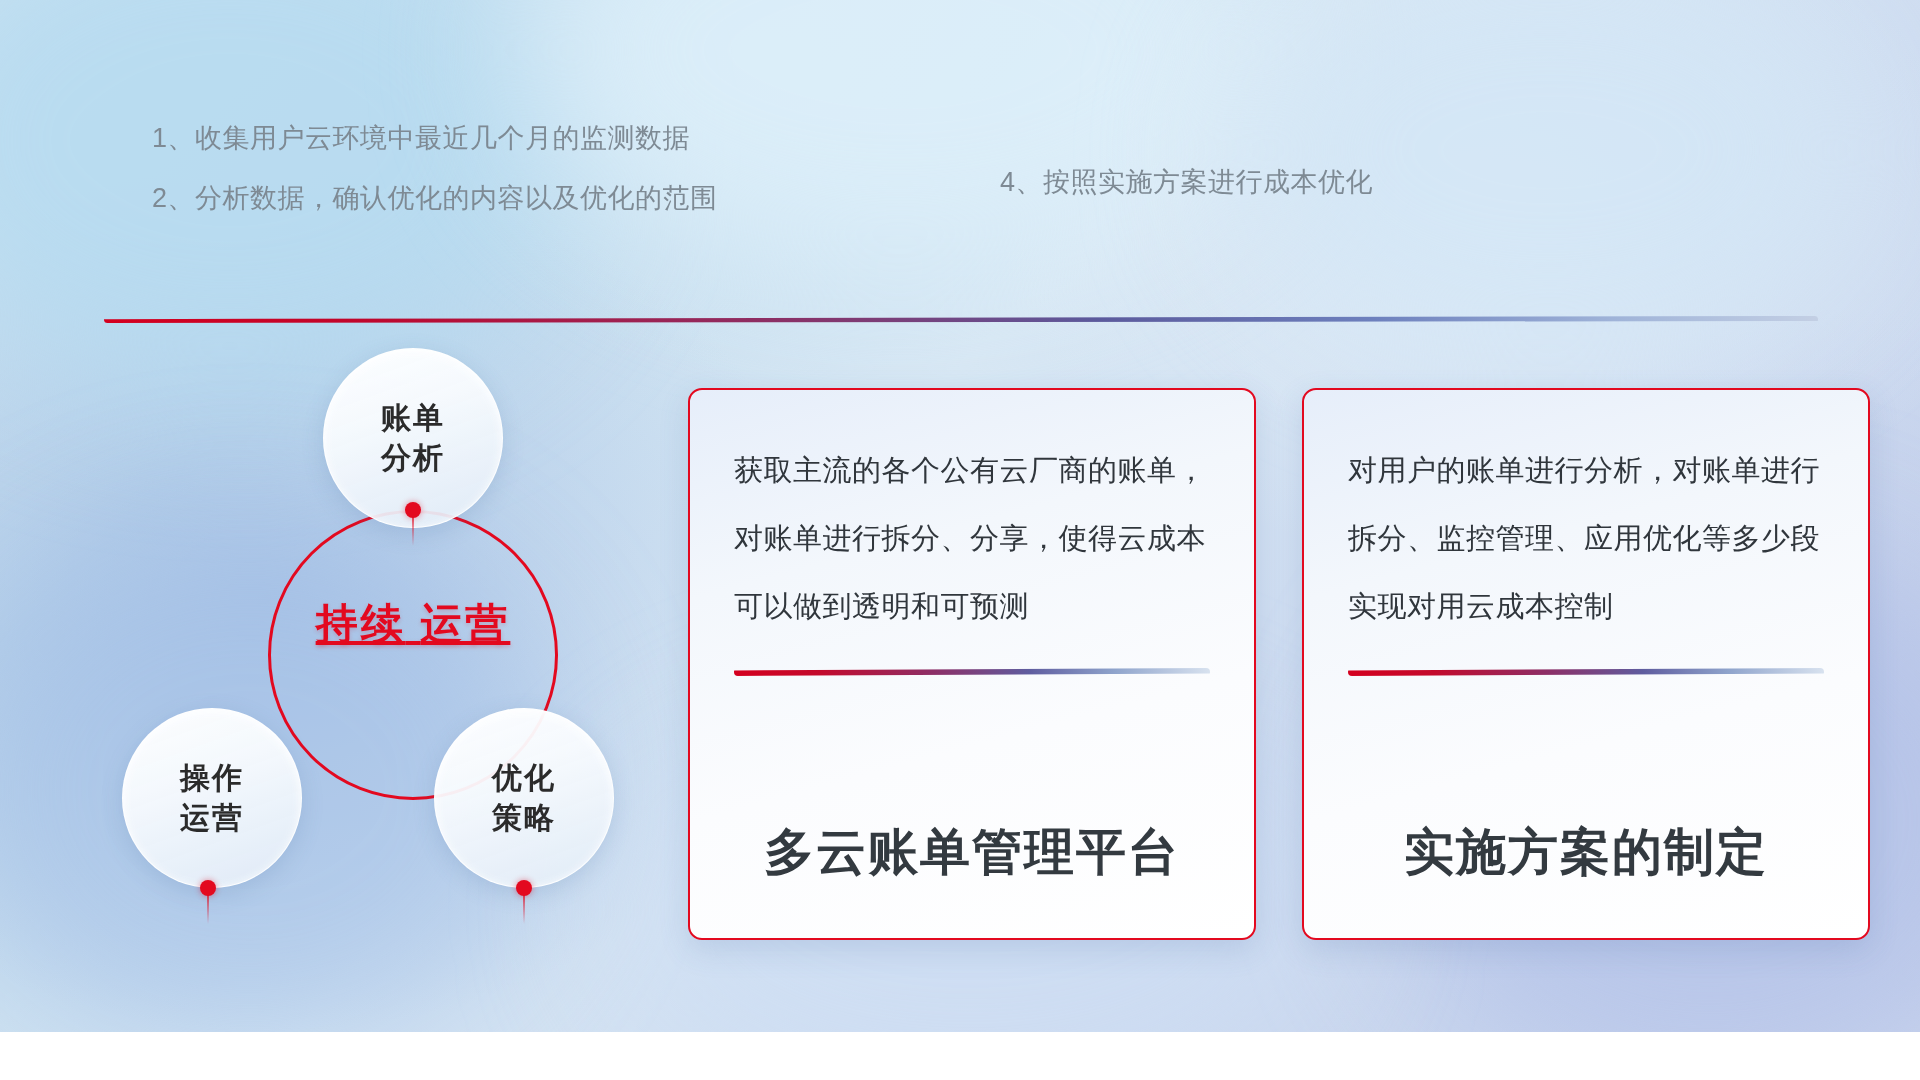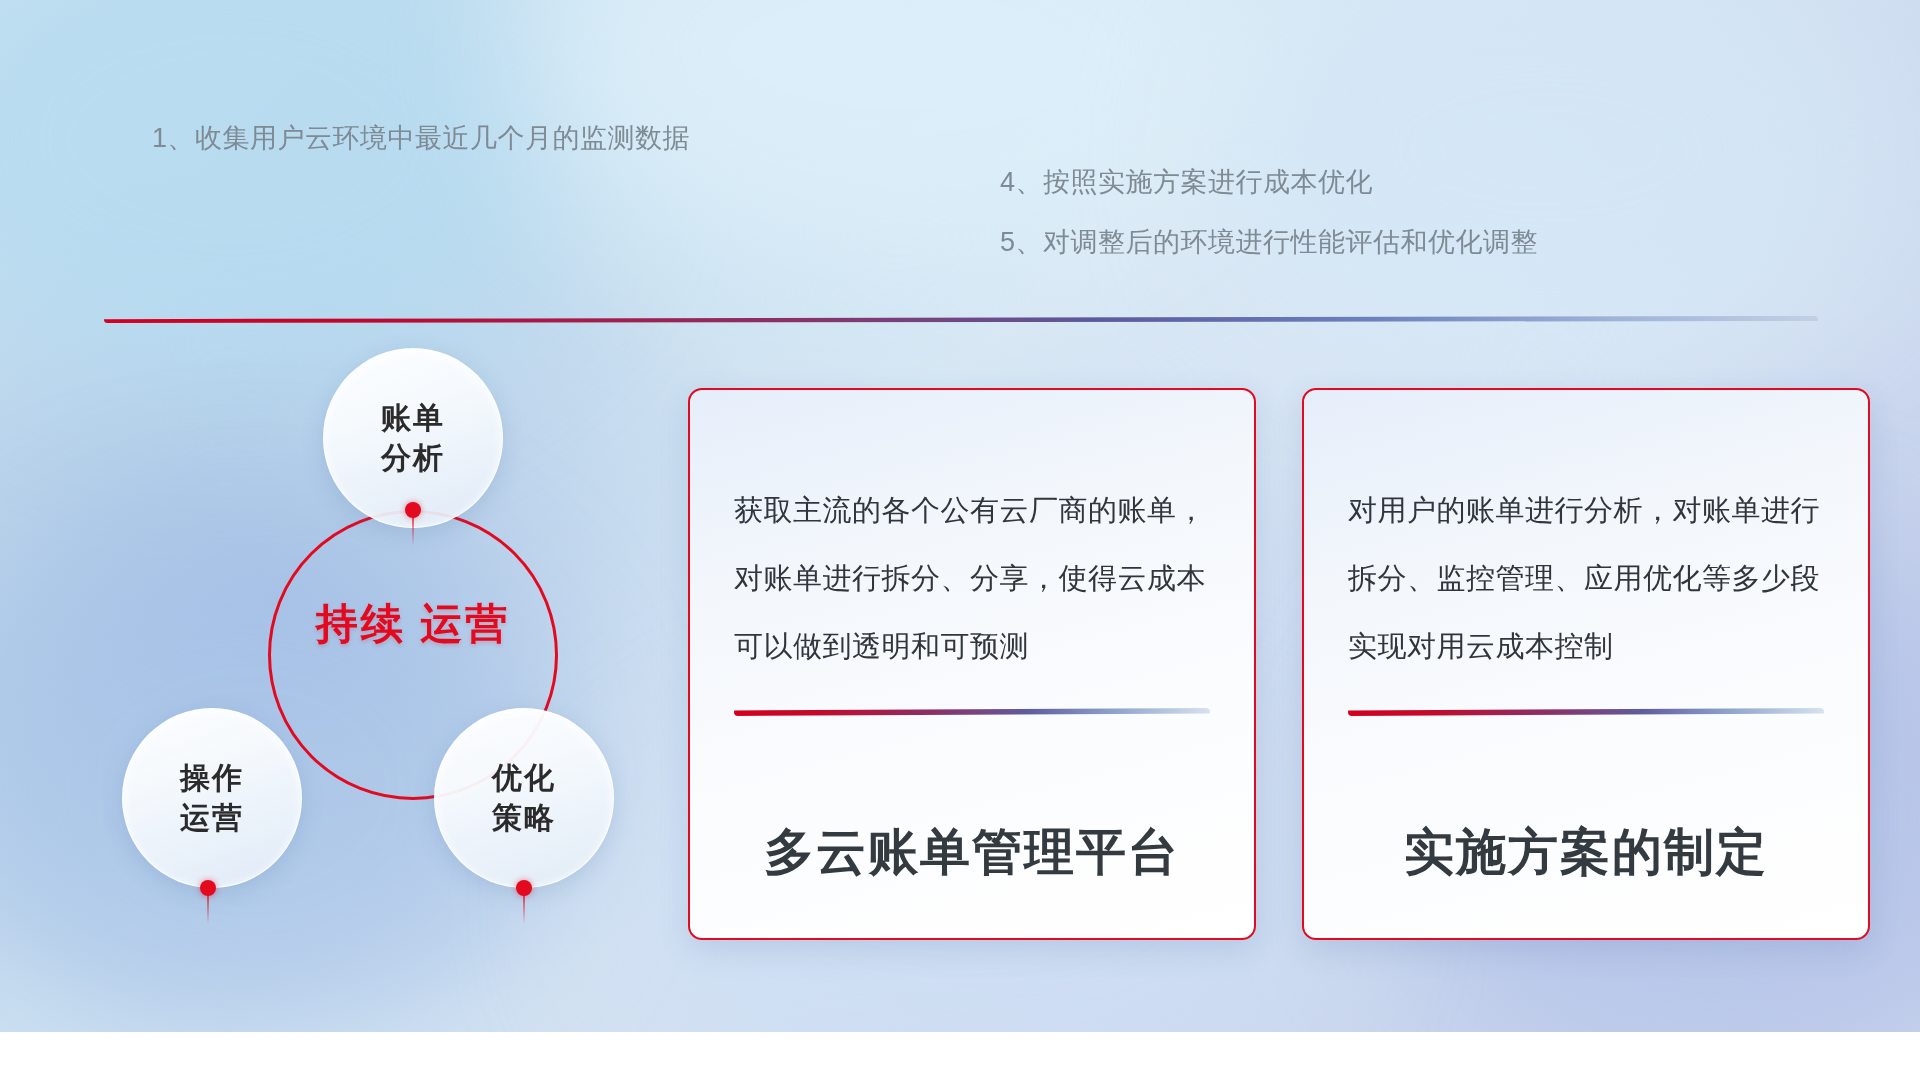--- a/index.html
+++ b/index.html
@@ -98,20 +98,21 @@
     position: absolute;
     left: 198px; top: 268px;
     width: 250px;
     text-align: center;
     color: #e3091f;
     font-size: 42px;
     font-weight: bold;
     line-height: 52px;
     letter-spacing: 3px;
     text-shadow: 0 2px 4px rgba(200,0,25,0.2);
+    text-decoration: underline;
   }
 
   .node-dot {
     position: absolute;
     width: 16px; height: 16px;
     border-radius: 50%;
     background: #e3091f;
     box-shadow: 0 0 6px rgba(227,9,31,0.45);
   }
   #dot-top   { left: 315px; top: 172px; }
@@ -130,21 +131,21 @@
   
   .card {
     position: absolute;
     top: 388px;
     width: 568px;
     height: 552px;
     border: 2px solid #e3091f;
     border-radius: 14px;
     background: linear-gradient(165deg, #e6eefa 0%, #f3f7fc 30%, #fbfcfe 62%, #ffffff 100%);
     box-shadow: 0 10px 30px rgba(60,100,160,0.16);
-    padding: 86px 44px 30px 44px;
+    padding: 46px 44px 30px 44px;
     display: flex;
     flex-direction: column;
   }
   #card-1 { left: 688px; }
   #card-2 { left: 1302px; }
 
   .card-body {
     color: #30363c;
     font-size: 29px;
     line-height: 68px;
@@ -178,25 +179,25 @@
 
   <div class="blob blob-a"></div>
   <div class="blob blob-b"></div>
   <div class="blob blob-c"></div>
   <div class="blob blob-d"></div>
   <div class="blob blob-e"></div>
   <div class="blob blob-f"></div>
 
   <div class="bullets bullets-left">
     <span class="row">1、收集用户云环境中最近几个月的监测数据</span>
+    <span class="row">2、分析数据，确认优化的内容以及优化的范围</span>
   </div>
 
   <div class="bullets bullets-right">
     <span class="row">4、按照实施方案进行成本优化</span>
-    <span class="row">5、对调整后的环境进行性能评估和优化调整</span>
   </div>
 
   <div class="divider"></div>
 
   <div id="venn">
 
     <div class="ring" id="ring-main"></div>
 
     <div class="center-label">
       <span>持续</span>

